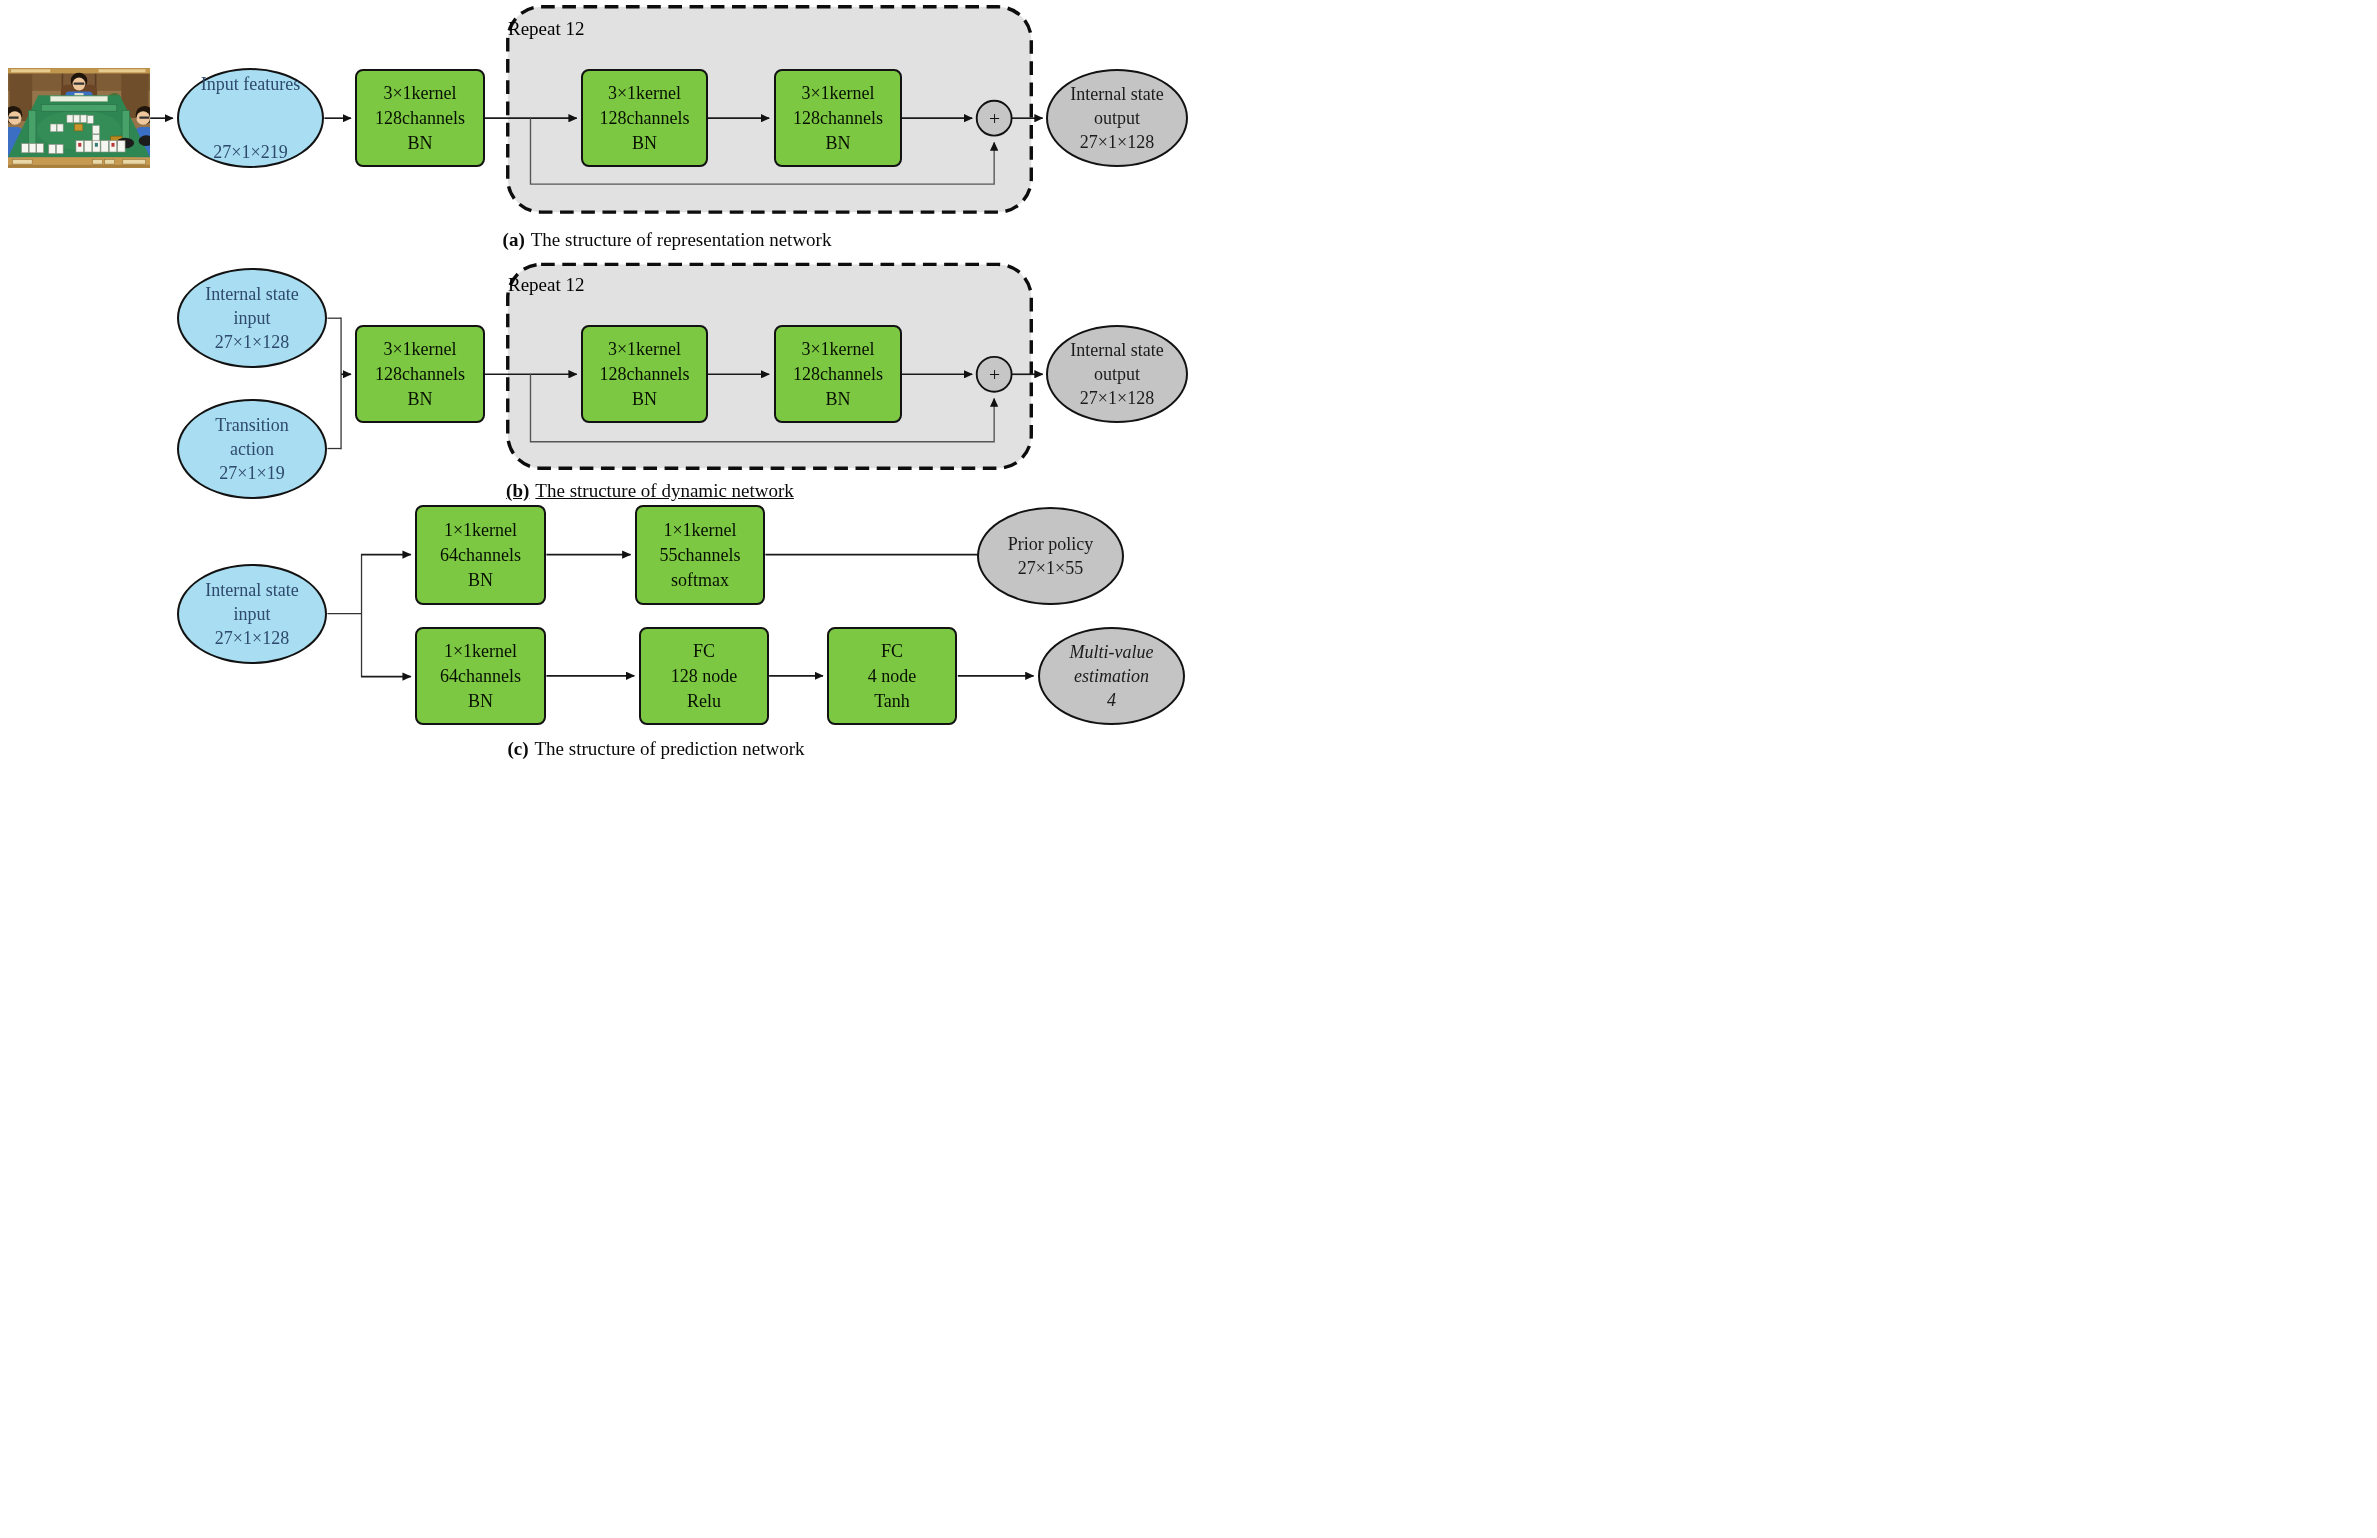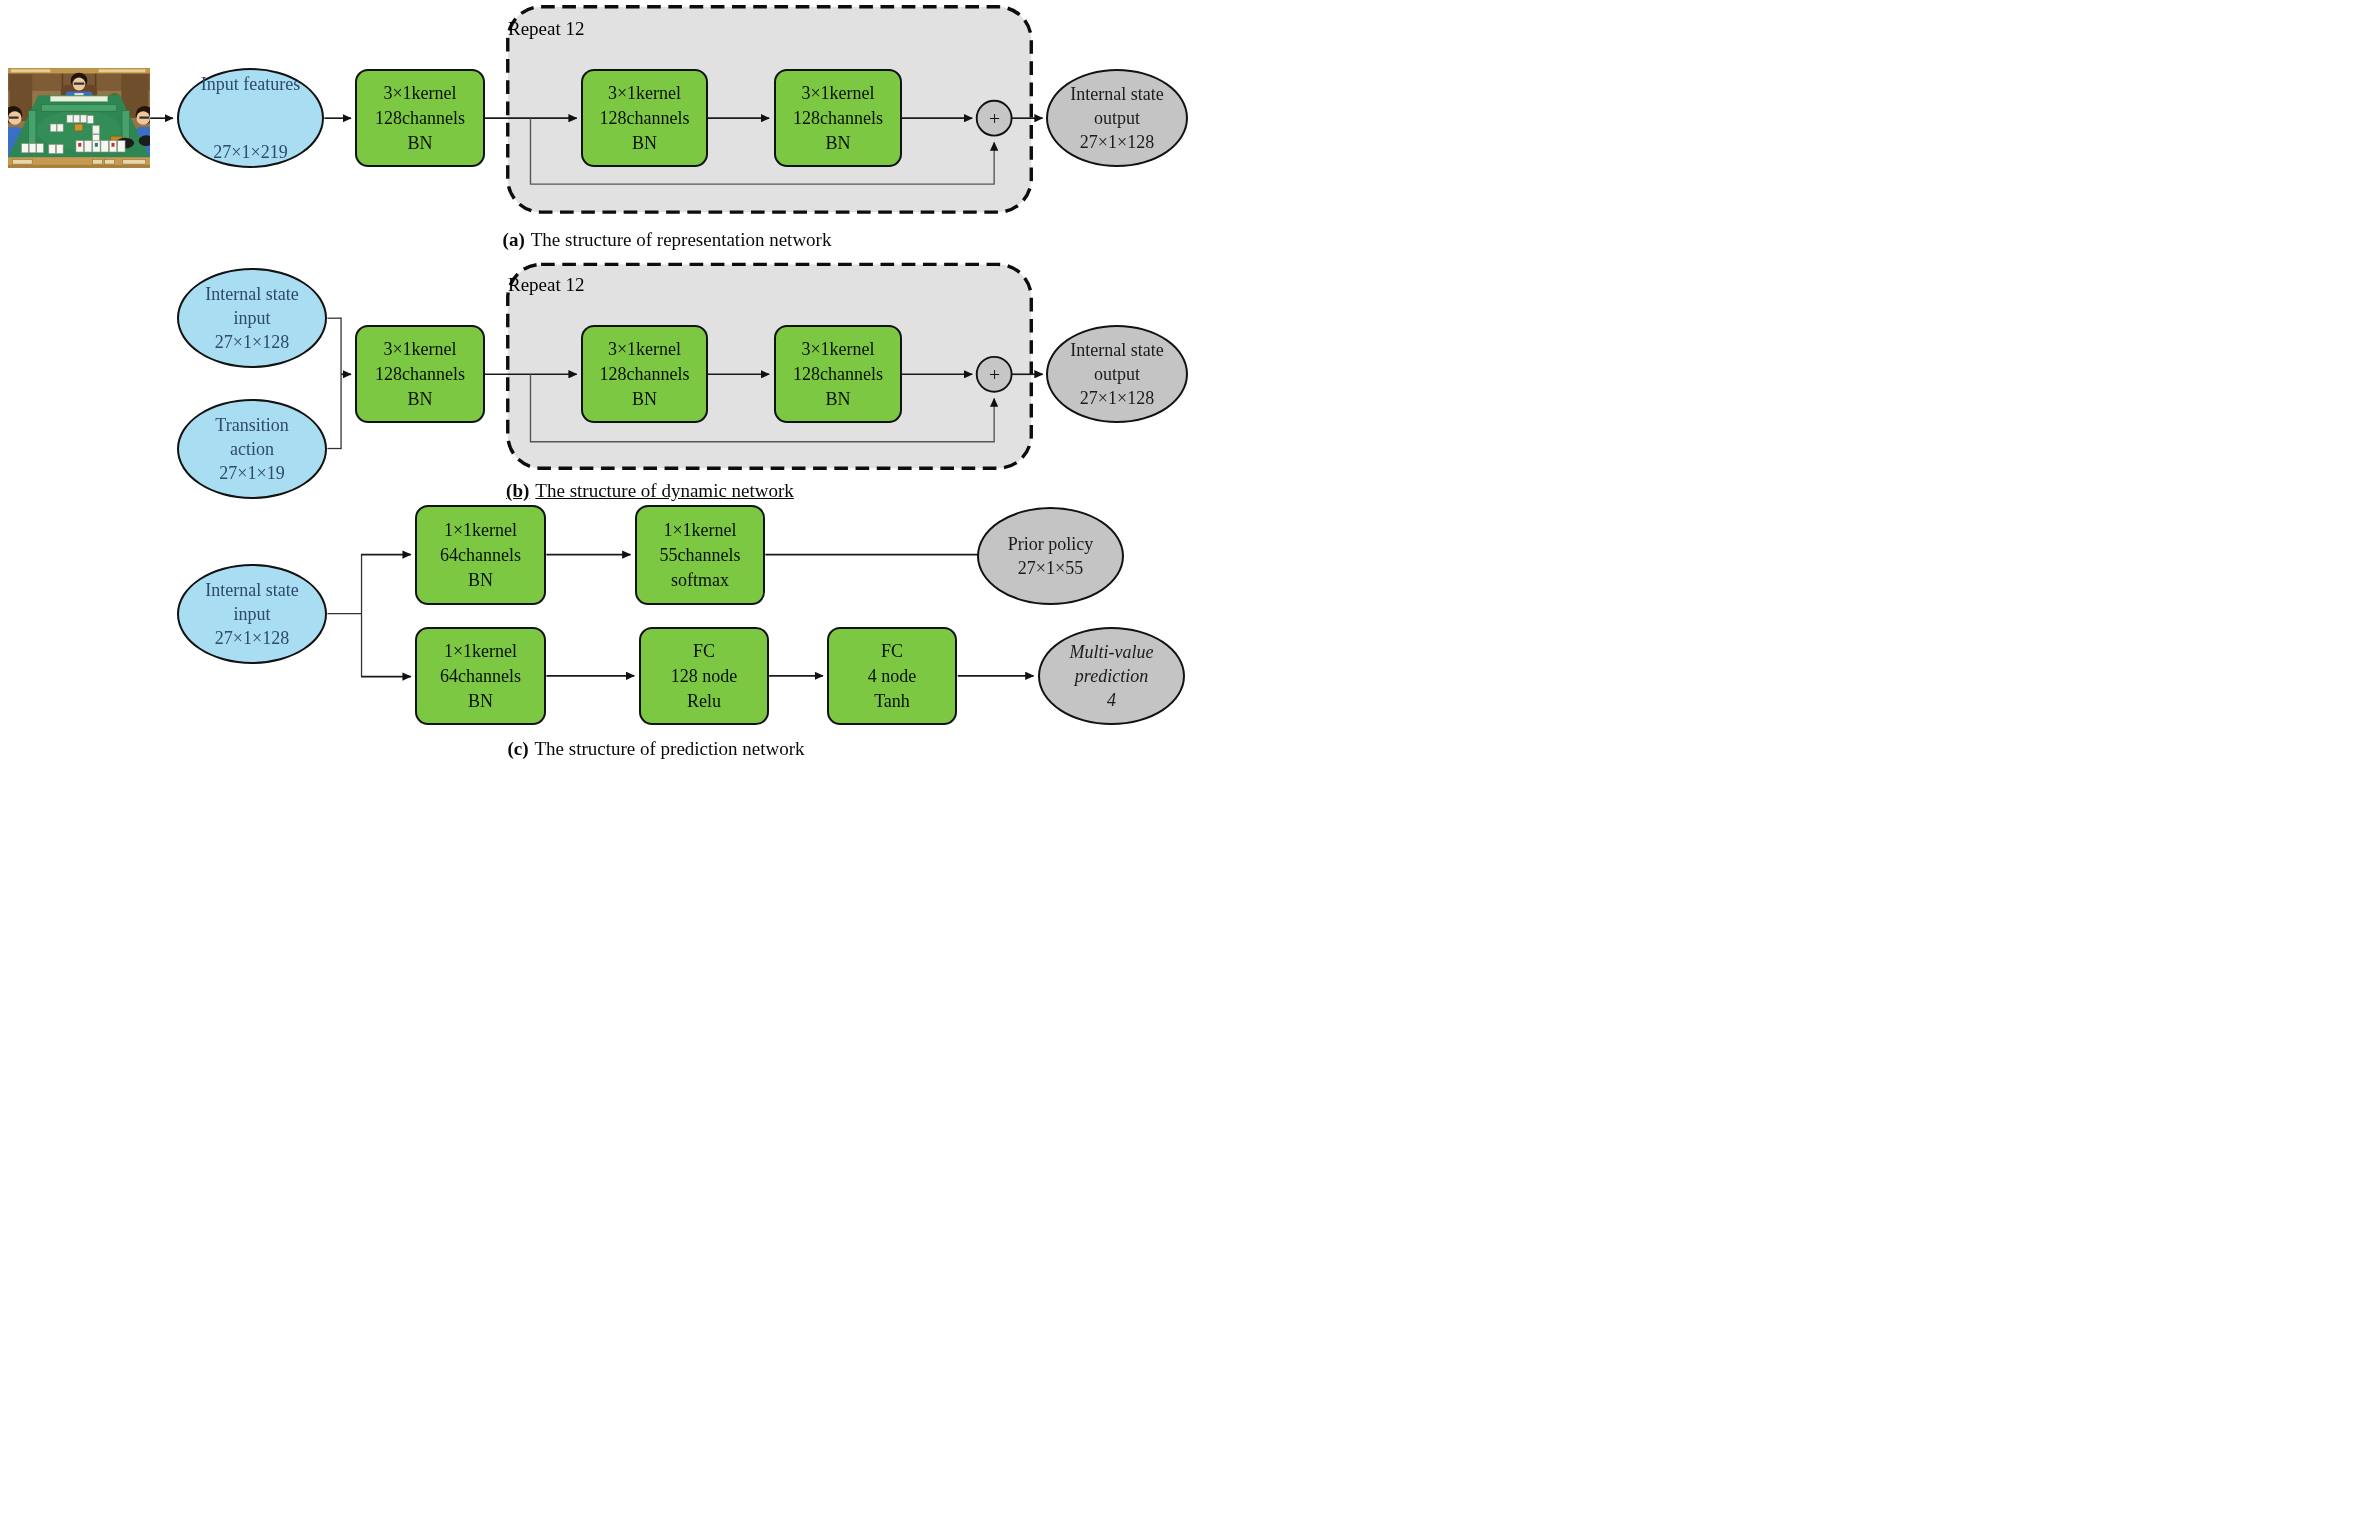--- a/index.html
+++ b/index.html
@@ -3,21 +3,21 @@
 <meta charset="utf-8">
 <style>
   html,body{margin:0;padding:0;background:#fff;}
   #stage{
     position:relative;width:1189px;height:769px;overflow:hidden;background:#ffffff;
     font-family:"Liberation Serif","DejaVu Serif",serif;color:#000;
   }
   #wires{position:absolute;left:0;top:0;width:1189px;height:769px;z-index:1;}
   .node{position:absolute;z-index:2;display:flex;flex-direction:column;align-items:center;justify-content:center;text-align:center;}
   .gbox{
-    background:#7dc843;border:2.3px solid #121212;border-radius:13px;
+    background:#7dc843;border:2.3px solid #121212;border-radius:8px;
     font-size:18px;line-height:25px;color:#061000;box-sizing:border-box;
   }
   .ell{
     border:2.3px solid #121212;border-radius:50%;box-sizing:border-box;
     font-size:18px;line-height:24px;
   }
   .ell.blue{background:#a9ddf1;color:#2e4a6e;}
   .ell.gray{background:#c4c4c4;color:#1b1b1b;}
   .repeat-label{
     position:absolute;z-index:2;text-align:left;font-size:19px;color:#000;
@@ -283,21 +283,21 @@
   </div>
 
   <div class="node gbox" style="left:827px;top:627px;width:130px;height:98px;">
     <span>FC</span>
     <span>4 node</span>
     <span>Tanh</span>
   </div>
 
   <div class="node ell gray" style="left:1038px;top:627px;width:147px;height:98px;font-style:italic;">
     <span>Multi-value</span>
-    <span>prediction</span>
+    <span>estimation</span>
     <span>4</span>
   </div>
 
   <div class="caption" style="left:391px;top:738px;width:530px;">
     <span class="cap-label">(c)</span><span>The structure of prediction network</span>
   </div>
 
 </div>
 
 

